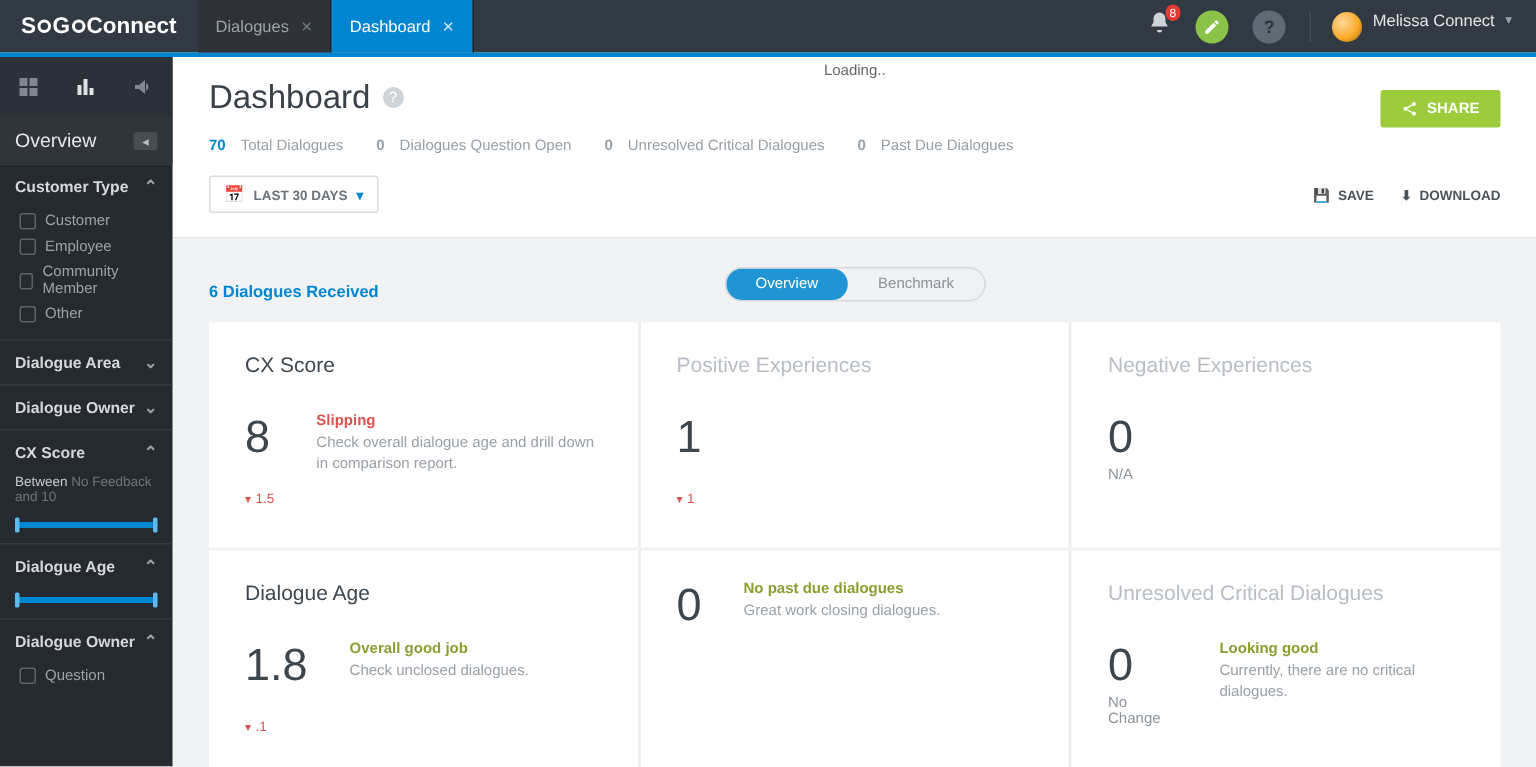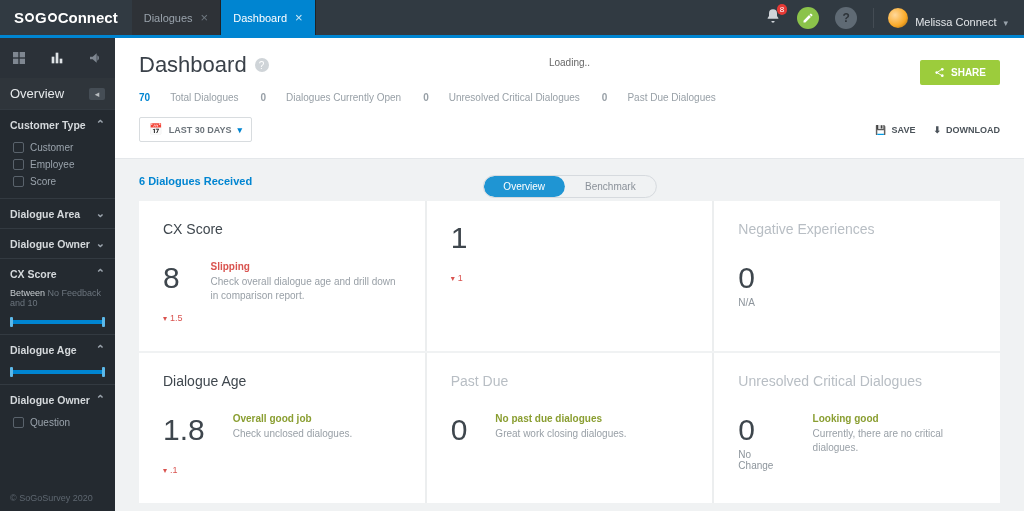--- a/index.html
+++ b/index.html
@@ -11,21 +11,21 @@
 .tab{display:flex;align-items:center;gap:8px;padding:0 12px;background:#2e3237;font-size:11px;color:#9aa3ac;border-right:1px solid #1e2226;position:relative;cursor:pointer}
 .tab.active{background:#0085d1;color:#fff}
 .tab .close{font-size:13px;color:#6f7880}
 .tab.active .close{color:#cfe9f7}
 .top-right{display:flex;align-items:center;gap:16px;padding:0 16px}
 .ico-circ{width:22px;height:22px;border-radius:50%;display:flex;align-items:center;justify-content:center;font-size:12px;font-weight:bold}
 .bell{position:relative;color:#cfd4d9;font-size:16px}
 .bell .badge{position:absolute;top:-4px;right:-6px;background:#e53935;color:#fff;font-size:8px;padding:1px 3px;border-radius:6px}
 .green-btn{background:#8bc34a;color:#fff}
 .help-btn{background:#5f6a74;color:#2d3339}
-.user{display:flex;align-items:flex-end;gap:7px;font-size:11px;color:#e3e6e9;border-left:1px solid #444c54;padding-left:14px}
+.user{display:flex;align-items:flex-start;gap:7px;font-size:11px;color:#e3e6e9;border-left:1px solid #444c54;padding-left:14px}
 .avatar{width:20px;height:20px;border-radius:50%;background:radial-gradient(circle at 35% 35%,#ffd89b,#f9a825 60%,#8d5a10)}
 .user .caret{font-size:9px;color:#9aa3ac}
 .blue-strip{height:3px;background:#0085d1}
 .shell{display:flex;height:473px}
 .sidebar{width:115px;background:#242a30;color:#c8cdd2;display:flex;flex-direction:column;font-size:11px}
 .sb-icons{height:40px;background:#2b3138;display:flex;align-items:center;justify-content:space-around}
 .sb-ic{width:18px;height:18px;display:flex;align-items:center;justify-content:center;color:#7f8791}
 .sb-ic.on{color:#dfe3e6}
 .sb-head{display:flex;align-items:center;justify-content:space-between;padding:8px 10px;background:#2f353b;font-size:13px;color:#e6e9eb}
 .sb-head .collapse{width:16px;height:12px;background:#454d55;border-radius:2px;display:flex;align-items:center;justify-content:center;font-size:9px;color:#b6bbbf}
@@ -37,37 +37,37 @@
 .chk{display:flex;align-items:center;gap:6px;padding:3px 3px;font-size:10px;color:#9aa3ac}
 .chk .box{width:11px;height:11px;border:1px solid #5a636c;border-radius:2px}
 .sub{font-size:9px;color:#6c757e;padding:0 10px 6px}
 .sub .strong{color:#c7ccd0}
 .slider{height:4px;background:#0085d1;border-radius:2px;margin:6px 10px 10px;position:relative}
 .slider::before,.slider::after{content:"";position:absolute;top:-3px;width:3px;height:10px;background:#5cb9ea;border-radius:1px}
 .slider::before{left:0}.slider::after{right:0}
 .sb-foot{padding:8px 10px;color:#5e6770;font-size:9px}
 .main{flex:1;overflow:auto;background:#f0f2f3}
 .page-head{background:#fff;border-bottom:1px solid #e4e7ea;padding:14px 24px 16px;position:relative}
-.loading{position:absolute;top:19px;left:50%;transform:translateX(-50%);font-size:10px;color:#666}
+.loading{position:absolute;top:4px;left:50%;transform:translateX(-50%);font-size:10px;color:#666}
 .title-row{display:flex;align-items:center;gap:8px}
 .title{font-size:22px;color:#3a4149;font-weight:normal}
 .help-q{width:14px;height:14px;border-radius:50%;background:#cfd4d8;color:#fff;font-size:10px;display:flex;align-items:center;justify-content:center}
 .stats-row{display:flex;gap:22px;margin-top:14px;align-items:center}
-.stat{font-size:10px;color:#98a0a7;display:flex;align-items:flex-start;gap:20px}
+.stat{font-size:10px;color:#98a0a7;display:flex;align-items:flex-start;gap:10px}
 .stat .num{font-weight:bold}
 .stat.blue .num{color:#0085d1}
 .share-btn{position:absolute;right:24px;top:22px;background:#9ccc3c;color:#fff;border:none;padding:7px 14px;font-size:10px;font-weight:bold;border-radius:2px;display:flex;align-items:center;gap:6px;cursor:pointer}
 .controls-row{display:flex;align-items:center;margin-top:14px;justify-content:space-between}
 .date-filter{display:flex;align-items:center;gap:6px;border:1px solid #d8dcdf;padding:5px 9px;font-size:9px;color:#6b737a;font-weight:bold;cursor:pointer;border-radius:2px}
 .date-filter .cal{font-size:11px}
 .date-filter .car{color:#0085d1;font-size:9px}
 .actions{display:flex;gap:18px;align-items:center}
 .act{display:flex;align-items:center;gap:5px;font-size:9px;color:#4b535a;font-weight:bold;cursor:pointer}
 .dash-body{padding:16px 24px}
-.received-row{display:flex;align-items:flex-start;position:relative;height:26px}
+.received-row{display:flex;align-items:flex-end;margin-bottom:14px;position:relative;height:26px}
 .received{font-size:11px;color:#0085d1;font-weight:bold}
 .toggle{position:absolute;left:50%;transform:translateX(-50%);display:flex;border:1px solid #d6dade;border-radius:12px;overflow:hidden;font-size:10px}
 .toggle span{padding:5px 20px;color:#8a9199;cursor:pointer}
 .toggle span.on{background:#1f95d3;color:#fff;border-radius:12px}
 .cards{display:flex;gap:2px;background:#eceeef;margin-bottom:2px}
 .card{flex:1;background:#fff;padding:20px 24px 24px;min-height:150px}
 .card.dim .card-title{color:#b8bec4}
 .card-title{font-size:14px;color:#3f474e;margin-bottom:24px}
 .card-body{display:flex;gap:28px;align-items:flex-start}
 .big{font-size:30px;color:#3e464d;font-weight:300}
@@ -160,21 +160,25 @@
           <div class="chk">
               <span class="box"></span>
               <span>Customer</span>
             </div>
           <div class="chk">
               <span class="box"></span>
               <span>Employee</span>
             </div>
           <div class="chk">
               <span class="box"></span>
-              <span>Score</span>
+              <span>Community Member</span>
+            </div>
+          <div class="chk">
+              <span class="box"></span>
+              <span>Other</span>
             </div>
         </div>
       </div>
       <div class="facet">
         <div class="facet-h">
           <span>Dialogue Area</span>
           <span class="chev">⌄</span>
         </div>
       </div>
       <div class="facet">
@@ -205,21 +209,20 @@
         </div>
         <div class="facet-body">
           <div class="chk">
               <span class="box"></span>
               <span>Question</span>
             </div>
 
         </div>
       </div>
     </div>
-    <div class="sb-foot">© SoGoSurvey 2020</div>
   </div>
 
   <div class="main">
     <div class="page-head">
       <div class="loading">Loading..</div>
       <div class="title-row">
         <h1 class="title">Dashboard</h1>
         <span class="help-q">?</span>
       </div>
       <button class="share-btn">
@@ -231,21 +234,21 @@
           </svg>
         <span>SHARE</span>
       </button>
       <div class="stats-row">
         <div class="stat blue">
             <span class="num">70</span>
             <span>Total Dialogues</span>
           </div>
         <div class="stat">
             <span class="num">0</span>
-            <span>Dialogues Currently Open</span>
+            <span>Dialogues Question Open</span>
           </div>
         <div class="stat">
             <span class="num">0</span>
             <span>Unresolved Critical Dialogues</span>
           </div>
         <div class="stat">
             <span class="num">0</span>
             <span>Past Due Dialogues</span>
           </div>
       </div>
@@ -288,20 +291,21 @@
                   <span>1.5</span>
                 </div>
             </div>
             <div>
               <div class="msg-head bad">Slipping</div>
               <div class="msg-body">Check overall dialogue age and drill down in comparison report.</div>
             </div>
           </div>
         </div>
         <div class="card dim">
+          <div class="card-title">Positive Experiences</div>
           <div class="card-body">
             <div>
               <div class="big">1</div>
               <div class="delta">
                   <span class="arr">▾</span>
                   <span>1</span>
                 </div>
             </div>
           </div>
         </div>
@@ -327,21 +331,20 @@
                   <span>.1</span>
                 </div>
             </div>
             <div>
               <div class="msg-head good">Overall good job</div>
               <div class="msg-body">Check unclosed dialogues.</div>
             </div>
           </div>
         </div>
         <div class="card dim">
-          <div class="card-title">Past Due</div>
           <div class="card-body">
             <div>
               <div class="big">0</div>
             </div>
             <div>
               <div class="msg-head good">No past due dialogues</div>
               <div class="msg-body">Great work closing dialogues.</div>
             </div>
           </div>
         </div>

